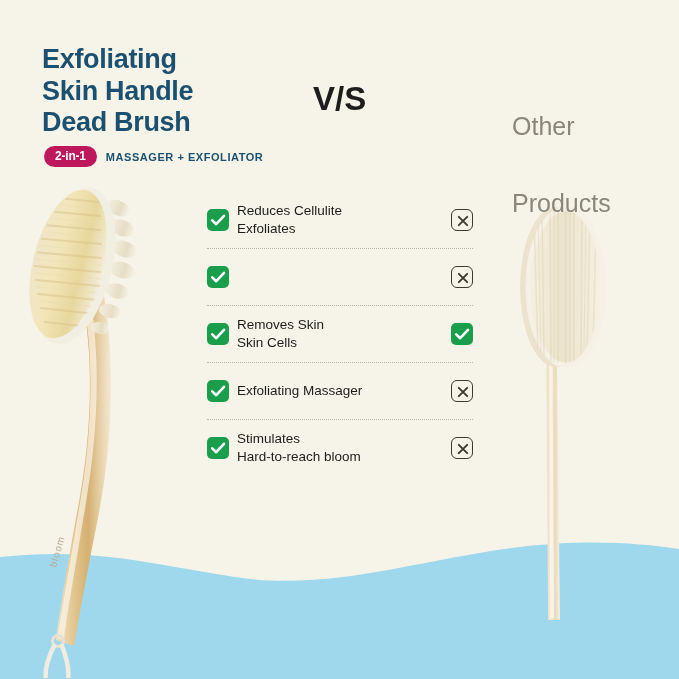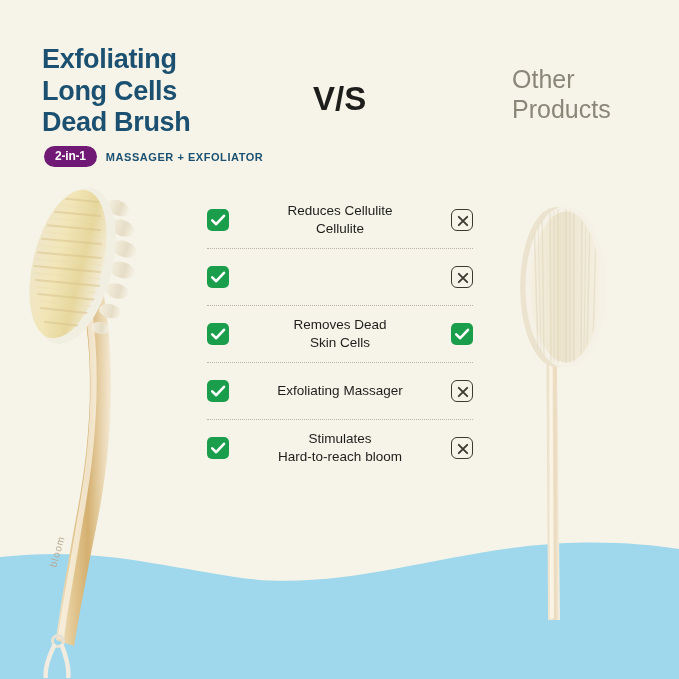--- a/index.html
+++ b/index.html
@@ -18,46 +18,46 @@
   
   .title{
     position:absolute;left:42px;top:44px;width:250px;z-index:6;
     color:#1b5070;font-size:27px;line-height:1.17;font-weight:bold;
     letter-spacing:-0.3px;
   }
   .title .ln{display:block;white-space:nowrap;}
 
   .badge-row{position:absolute;left:44px;top:146px;z-index:6;display:flex;align-items:center;gap:9px;}
   .pill{
-    background:#701a75;color:#ffffff;border-radius:11px;
+    background:#be185d;color:#ffffff;border-radius:11px;
     padding:3px 11px 4px;font-size:12px;font-weight:bold;letter-spacing:-0.2px;
   }
   .pill-sub{
     color:#1b5070;font-size:11px;font-weight:bold;letter-spacing:0.55px;
   }
 
   .vs{
     position:absolute;left:313px;top:80px;z-index:6;
     color:#1d1d1b;font-size:33px;font-weight:bold;letter-spacing:0px;
   }
 
   .other{
     position:absolute;left:512px;top:64px;width:160px;z-index:6;
     color:#8a8779;font-size:25px;line-height:1.2;font-weight:normal;
   }
-  .other .ln{display:block;}
+  .other .ln{display:block;margin-top:47px;}
 
   
   .table{position:absolute;left:207px;top:192px;width:266px;z-index:6;}
   .row{
     position:relative;display:flex;align-items:center;
     justify-content:space-between;min-height:56px;
   }
   .row-label{
-    flex:1;text-align:center;color:#1d1d1b;
+    flex:1;text-align:left;color:#1d1d1b;
     font-size:13.5px;line-height:1.32;padding:0 8px;
   }
   .row-label .ln{display:block;}
   .divider{
     height:0;border-top:1.5px dotted #b9b4a0;margin:0;width:100%;
   }
 
   
   .mark{width:22px;height:22px;flex:0 0 22px;box-sizing:border-box;position:relative;}
   .mark.yes{background:#1a9e4b;border-radius:5px;}
@@ -196,21 +196,21 @@
     <g clip-path="url(#headClipR)" opacity="0.25" stroke="#c9bb99" stroke-width="1" stroke-linecap="round">
       <path d="M52,33 L55,174"></path>
         <path d="M68,26 L68,180"></path>
       <path d="M84,26 L84,180"></path>
         <path d="M100,33 L98,174"></path>
     </g>
   </svg>
 
   <div class="title" style="color: rgb(27, 80, 112);">
     <span class="ln">Exfoliating</span>
-    <span class="ln">Long Cells</span>
+    <span class="ln">Skin Handle</span>
     <span class="ln">Dead Brush</span>
   </div>
 
   <div class="badge-row">
     <span class="pill">2-in-1</span>
     <span class="pill-sub">MASSAGER + EXFOLIATOR</span>
   </div>
 
   <div class="vs">V/S</div>
 
@@ -221,21 +221,21 @@
 
   <div class="table" id="comparison-table">
       <div class="row">
         <div class="mark yes" style="background: rgb(26, 158, 75);">
           <svg viewBox="0 0 22 22">
             <path d="M5.2 11.4 L9.2 15.2 L17 6.8" stroke="#ffffff" stroke-width="2.6" fill="none" stroke-linecap="round" stroke-linejoin="round"></path>
           </svg>
         </div>
         <div class="row-label">
           <span class="ln">Reduces Cellulite</span>
-          <span class="ln">Cellulite</span>
+          <span class="ln">Exfoliates</span>
         </div>
         <div class="mark no" style="border-color: rgb(58, 58, 50);">
           <svg viewBox="0 0 22 22">
             <path d="M6.8 6.8 L15.2 15.2 M15.2 6.8 L6.8 15.2" stroke="#3a3a32" stroke-width="1.9" fill="none" stroke-linecap="round" stroke-linejoin="round"></path>
           </svg>
         </div>
       </div>
       <div class="divider"></div>
       <div class="row">
         <div class="mark yes" style="background: rgb(26, 158, 75);">
@@ -250,21 +250,21 @@
         </div>
       </div>
       <div class="divider"></div>
       <div class="row">
         <div class="mark yes" style="background: rgb(26, 158, 75);">
           <svg viewBox="0 0 22 22">
             <path d="M5.2 11.4 L9.2 15.2 L17 6.8" stroke="#ffffff" stroke-width="2.6" fill="none" stroke-linecap="round" stroke-linejoin="round"></path>
           </svg>
         </div>
         <div class="row-label">
-          <span class="ln">Removes Dead</span>
+          <span class="ln">Removes Skin</span>
           <span class="ln">Skin Cells</span>
         </div>
         <div class="mark yes" style="background: rgb(26, 158, 75);">
           <svg viewBox="0 0 22 22">
             <path d="M5.2 11.4 L9.2 15.2 L17 6.8" stroke="#ffffff" stroke-width="2.6" fill="none" stroke-linecap="round" stroke-linejoin="round"></path>
           </svg>
         </div>
       </div>
       <div class="divider"></div>
       <div class="row">

